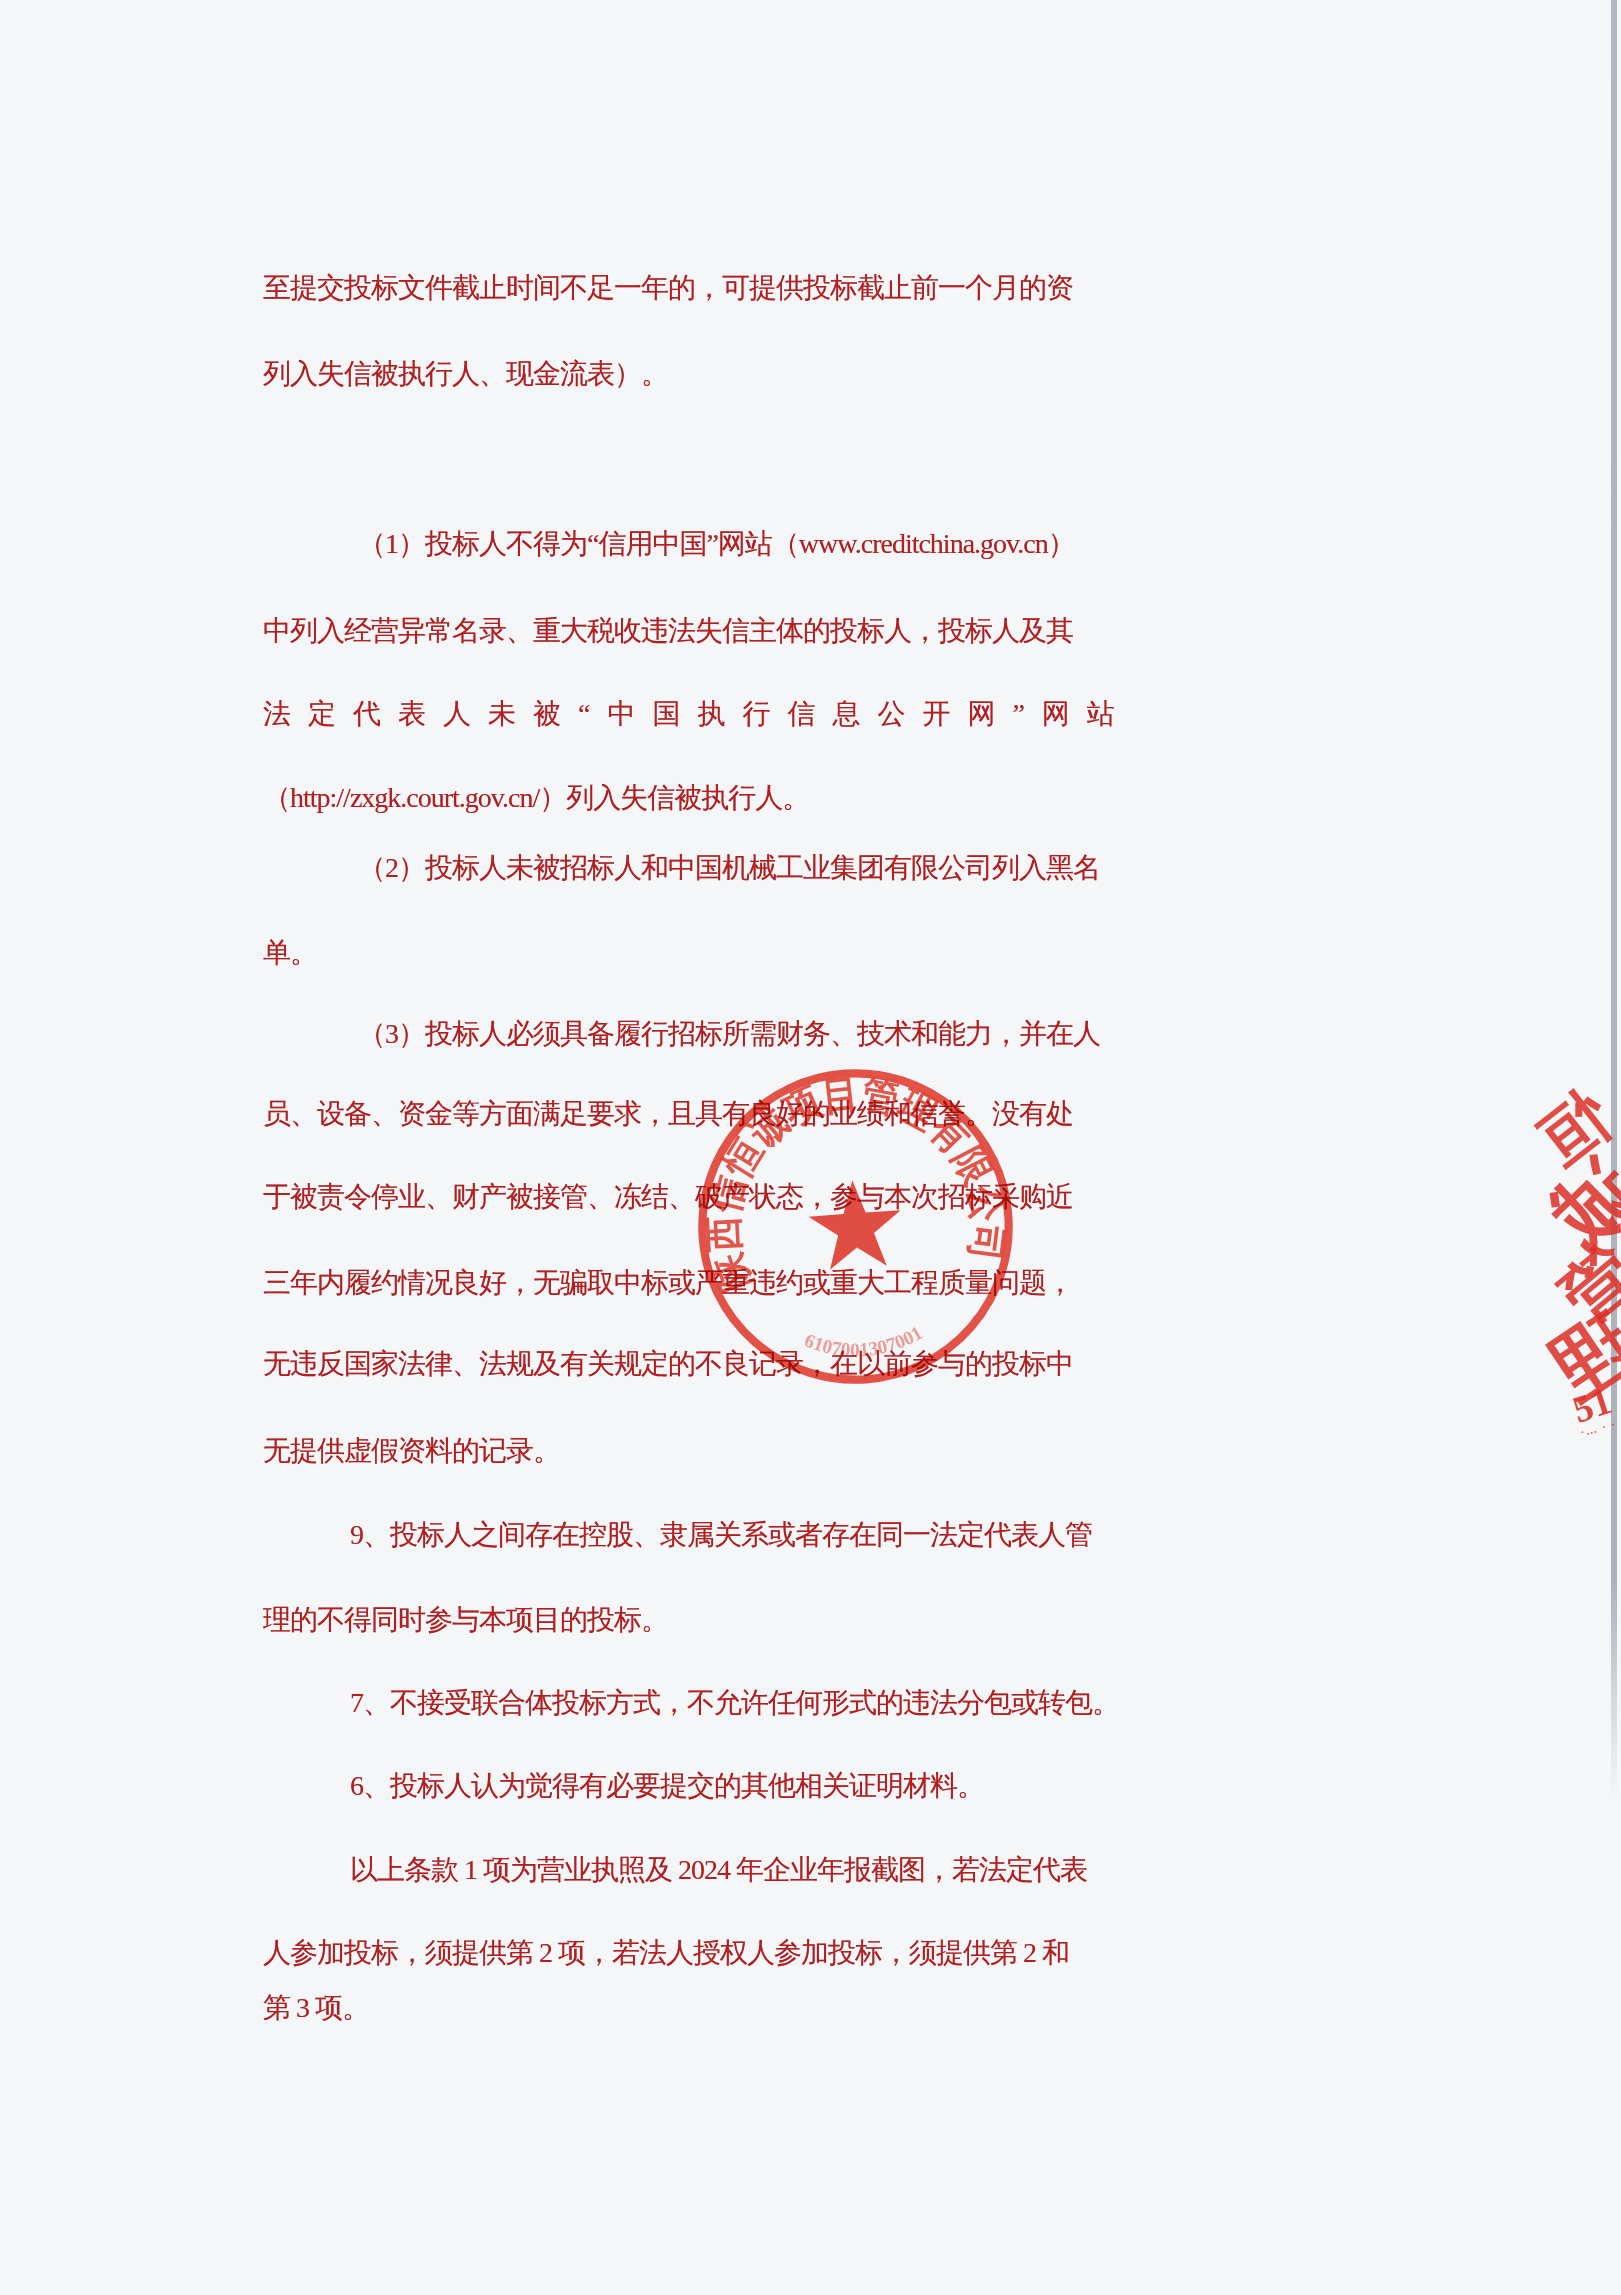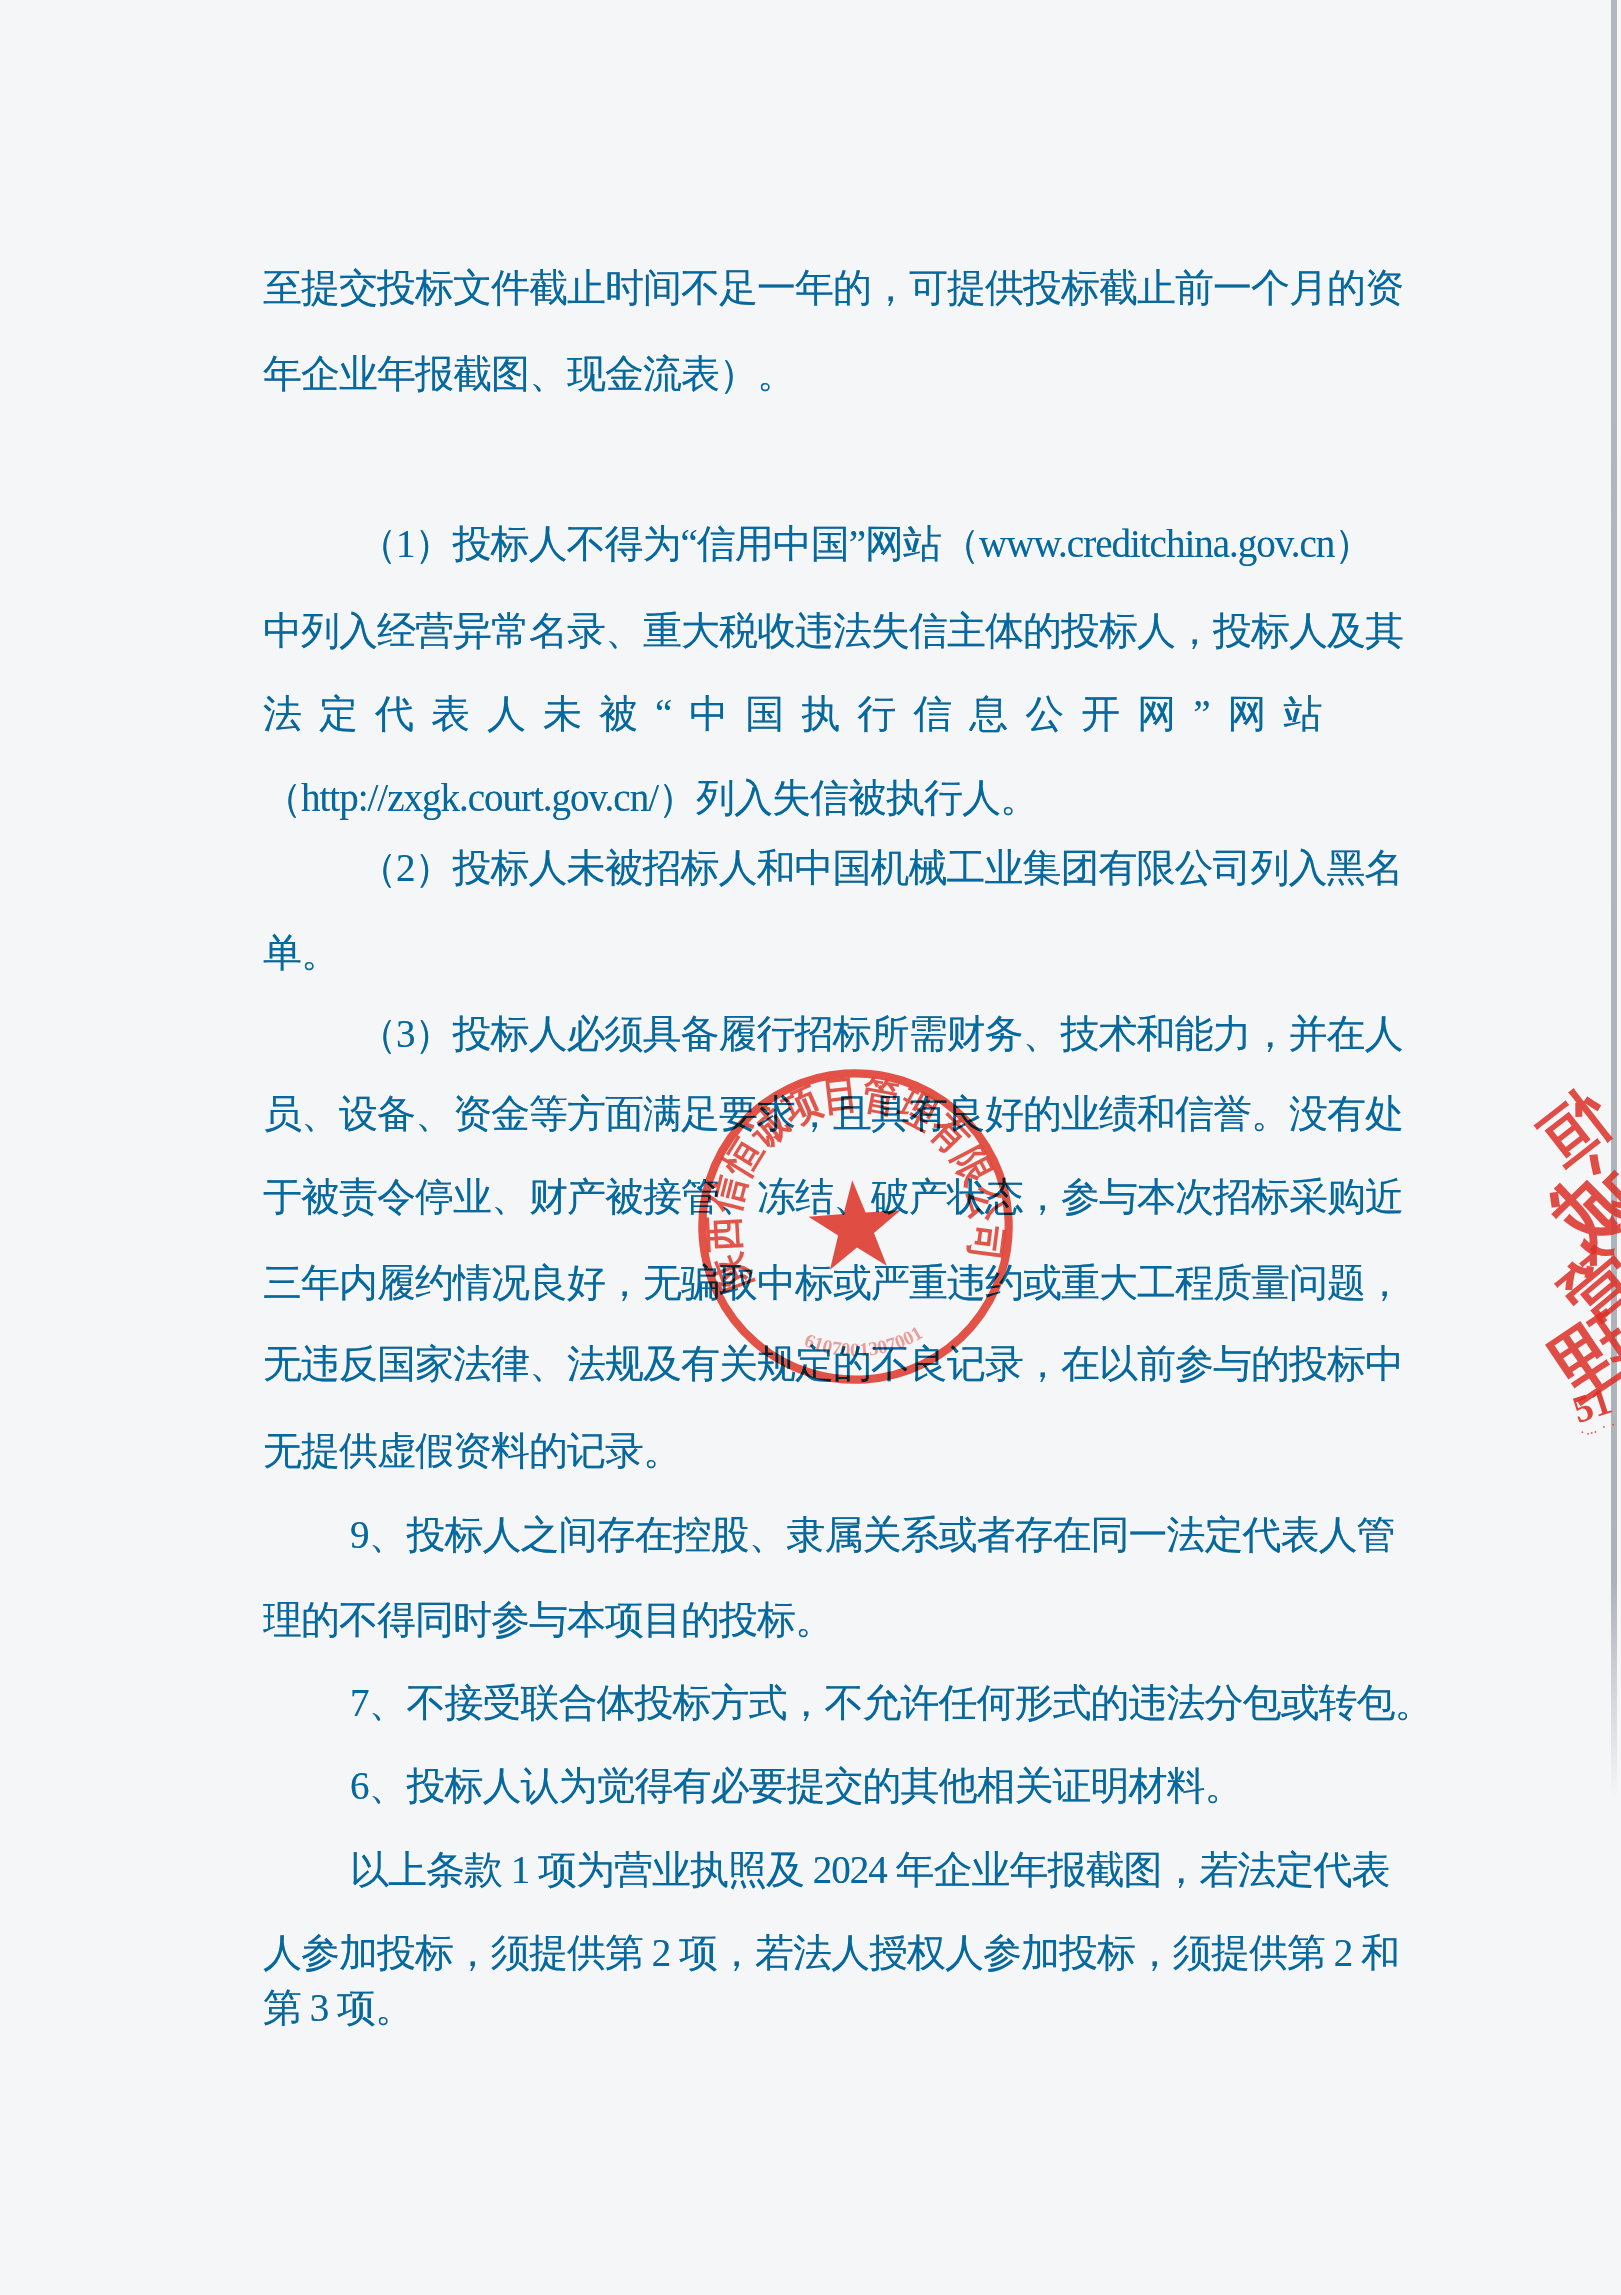--- a/index.html
+++ b/index.html
@@ -8,23 +8,23 @@
     width:1622px;height:2295px;
     background:#f5f6f8;
     overflow:hidden;
     font-family:"Liberation Serif","DejaVu Serif",serif;
   }
   
   .line{
     position:absolute;
     left:263px;
     width:1124px;
-    font-size:39px;
+    font-size:28px;
     line-height:49px;
-    color:#0369a1;
+    color:#b91c1c;
     letter-spacing:-1px;
     white-space:nowrap;
     text-shadow:0 0 0.5px rgba(61,61,68,.45);
   }
   .ind2{padding-left:87px;}      
   .indp{padding-left:95px;}      
   .spread{letter-spacing:17px;}   
   
   .stamp{
     position:absolute;
@@ -66,21 +66,21 @@
     left:1580px;top:1422px;font-size:11.2px;
     transform:rotate(-14deg);opacity:.8;letter-spacing:1.5px;
   }
 </style>
 </head>
 <body>
 
 <div class="page">
 
   <div class="line" style="top:263px">至提交投标文件截止时间不足一年的，可提供投标截止前一个月的资</div>
-  <div class="line" style="top:349px">年企业年报截图、现金流表）。</div>
+  <div class="line" style="top:349px">列入失信被执行人、现金流表）。</div>
   <div class="line indp" style="top:519px">（1）投标人不得为“信用中国”网站（www.creditchina.gov.cn）</div>
   <div class="line" style="top:606px">中列入经营异常名录、重大税收违法失信主体的投标人，投标人及其</div>
   <div class="line spread" style="top:689px">法定代表人未被“中国执行信息公开网”网站</div>
   <div class="line" style="top:773px">（http://zxgk.court.gov.cn/）列入失信被执行人。</div>
   <div class="line indp" style="top:843px">（2）投标人未被招标人和中国机械工业集团有限公司列入黑名</div>
   <div class="line" style="top:928px">单。</div>
   <div class="line indp" style="top:1009px">（3）投标人必须具备履行招标所需财务、技术和能力，并在人</div>
   <div class="line" style="top:1089px">员、设备、资金等方面满足要求，且具有良好的业绩和信誉。没有处</div>
   <div class="line" style="top:1172px">于被责令停业、财产被接管、冻结、破产状态，参与本次招标采购近</div>
   <div class="line" style="top:1258px">三年内履约情况良好，无骗取中标或严重违约或重大工程质量问题，</div>

